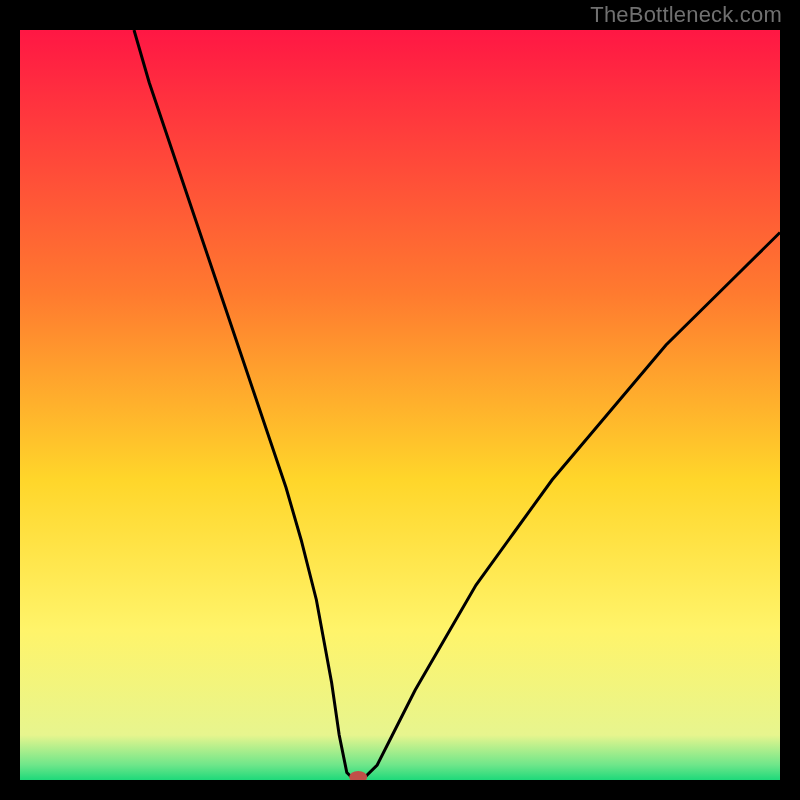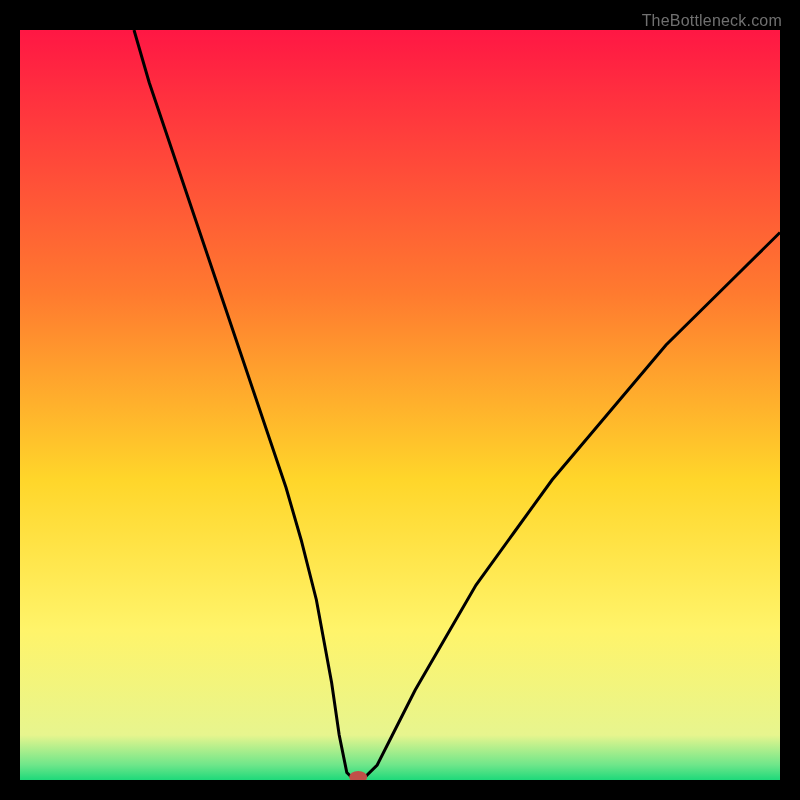--- a/index.html
+++ b/index.html
@@ -12,24 +12,24 @@
     font-family: Arial, sans-serif;
   }
   .frame {
     width: 800px;
     height: 800px;
     background: #000;
     position: relative;
   }
   .watermark {
     position: absolute;
-    top: 12px;
+    top: 2px;
     right: 18px;
     color: #707070;
-    font-size: 16px;
+    font-size: 22px;
     font-weight: 500;
     letter-spacing: 0.2px;
     z-index: 10;
   }
   .plot-area {
     position: absolute;
     left: 20px;
     top: 30px;
     width: 760px;
     height: 750px;

